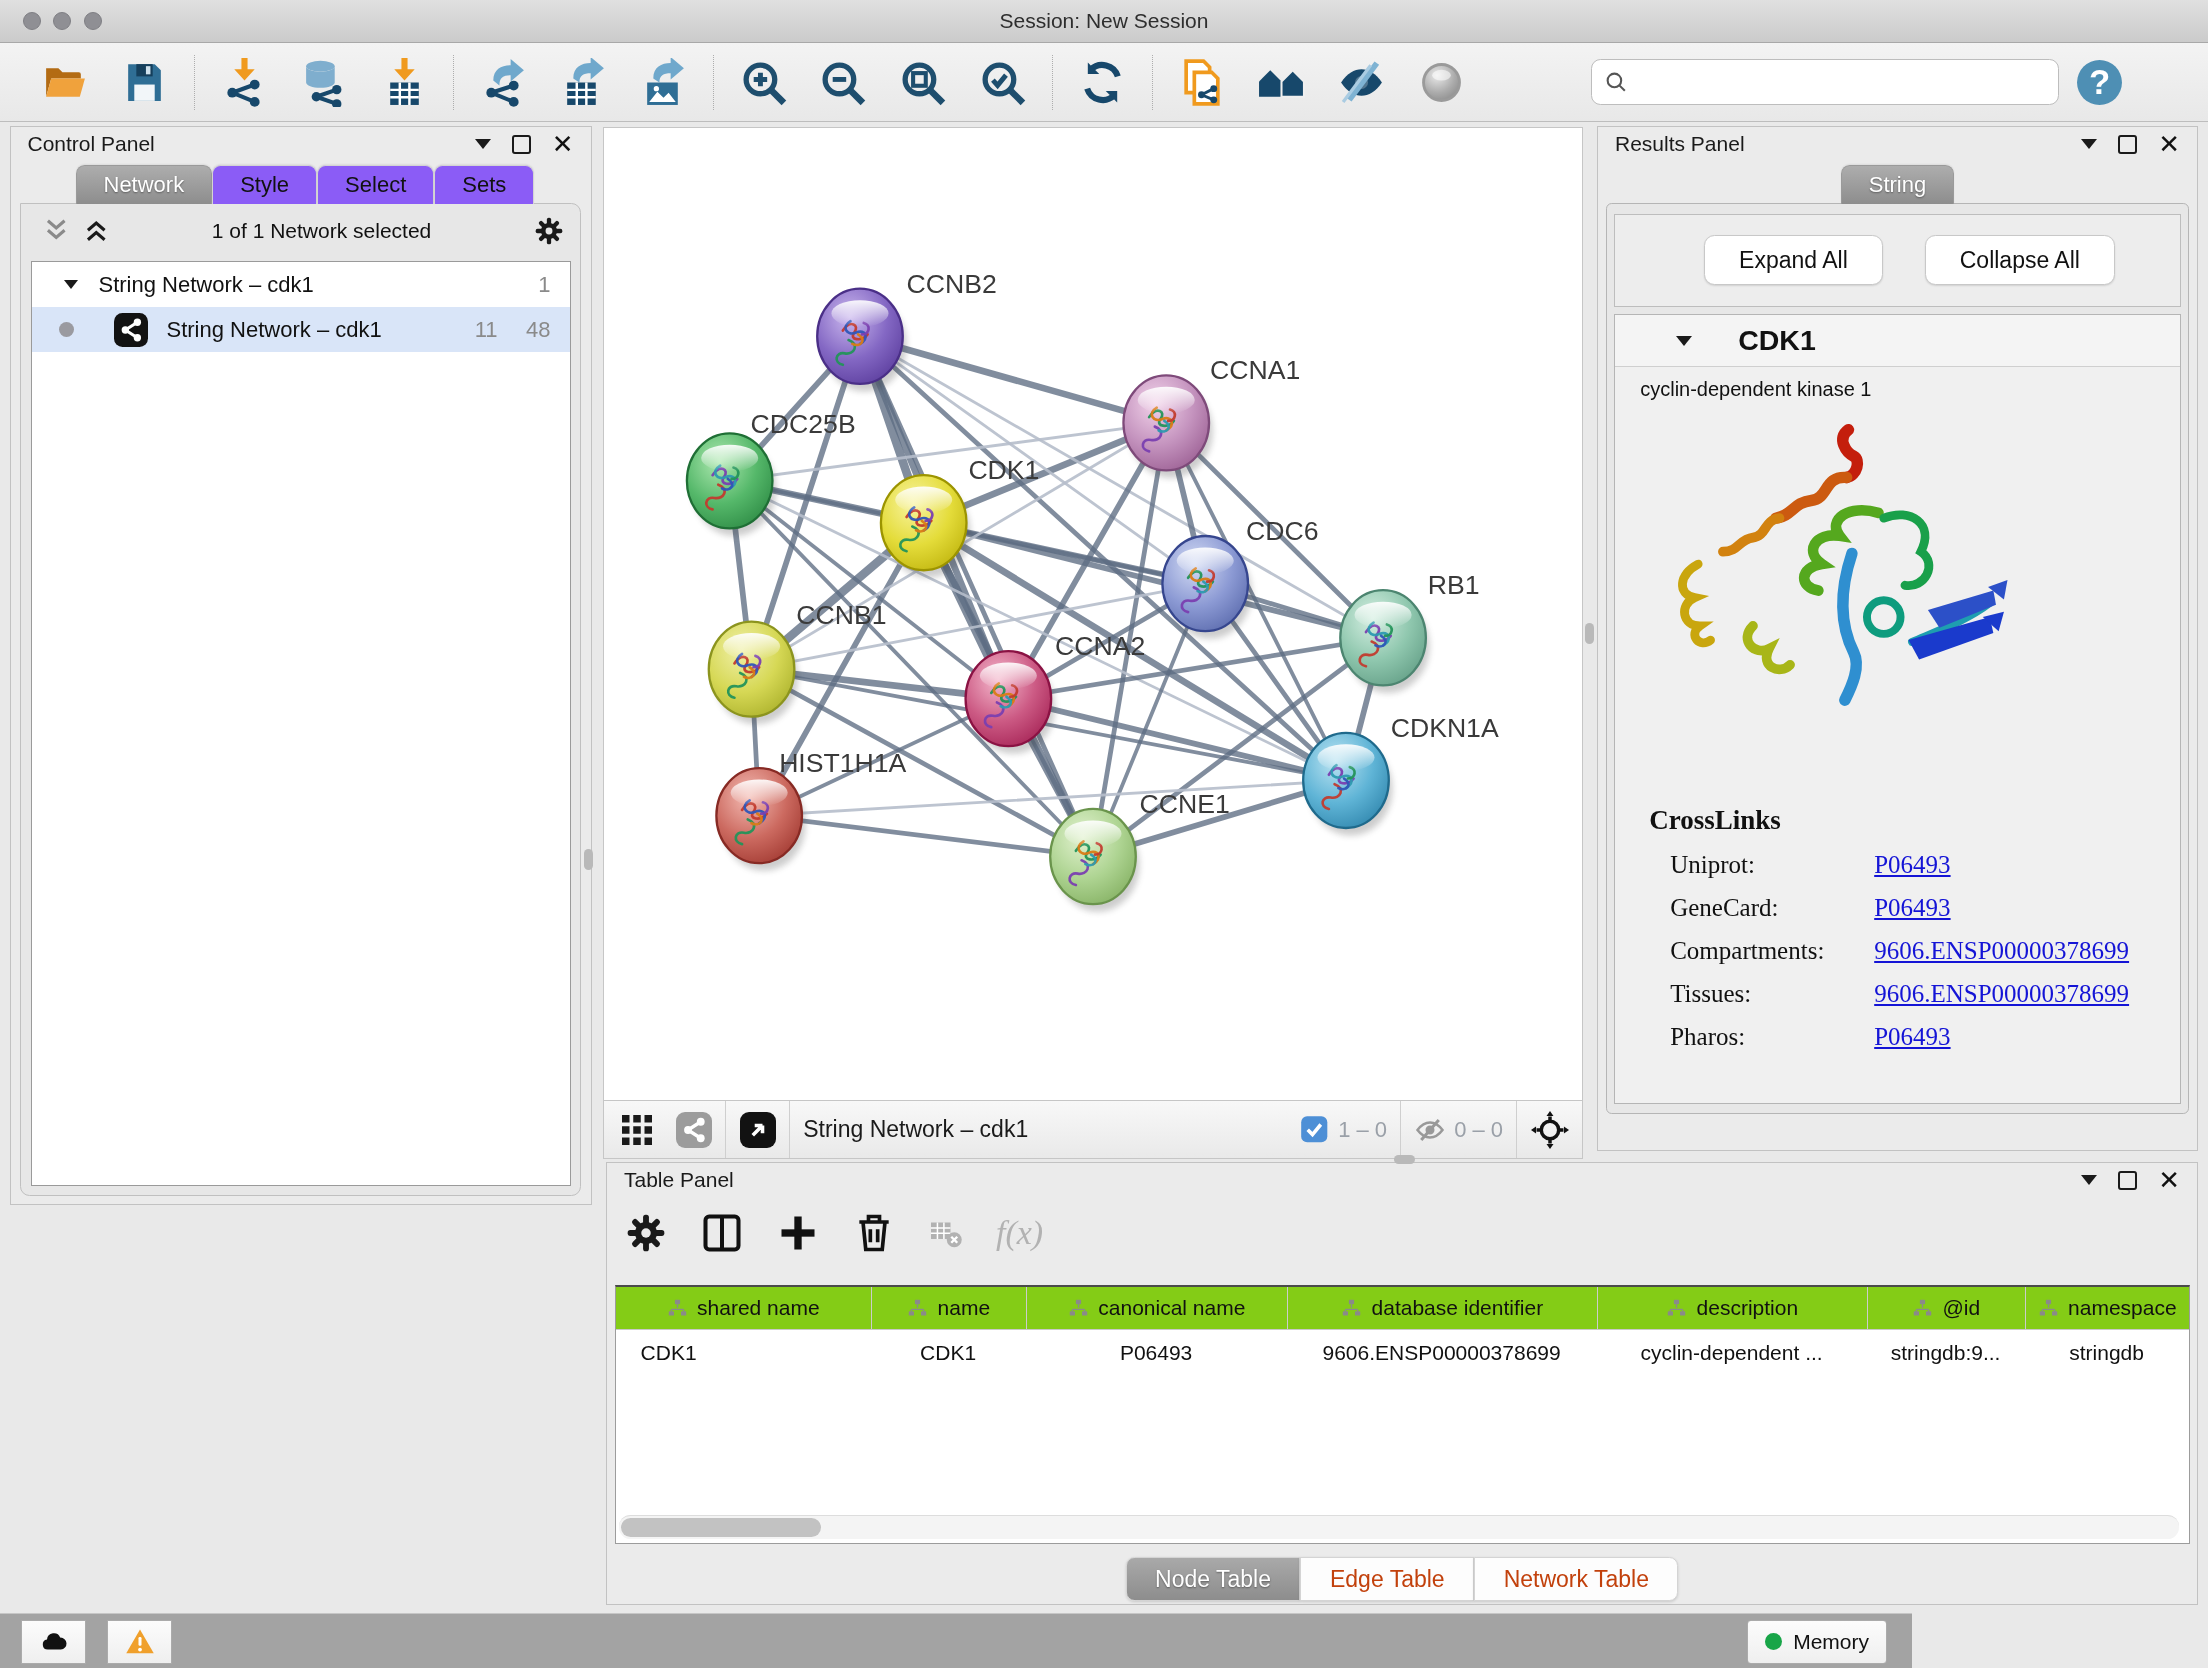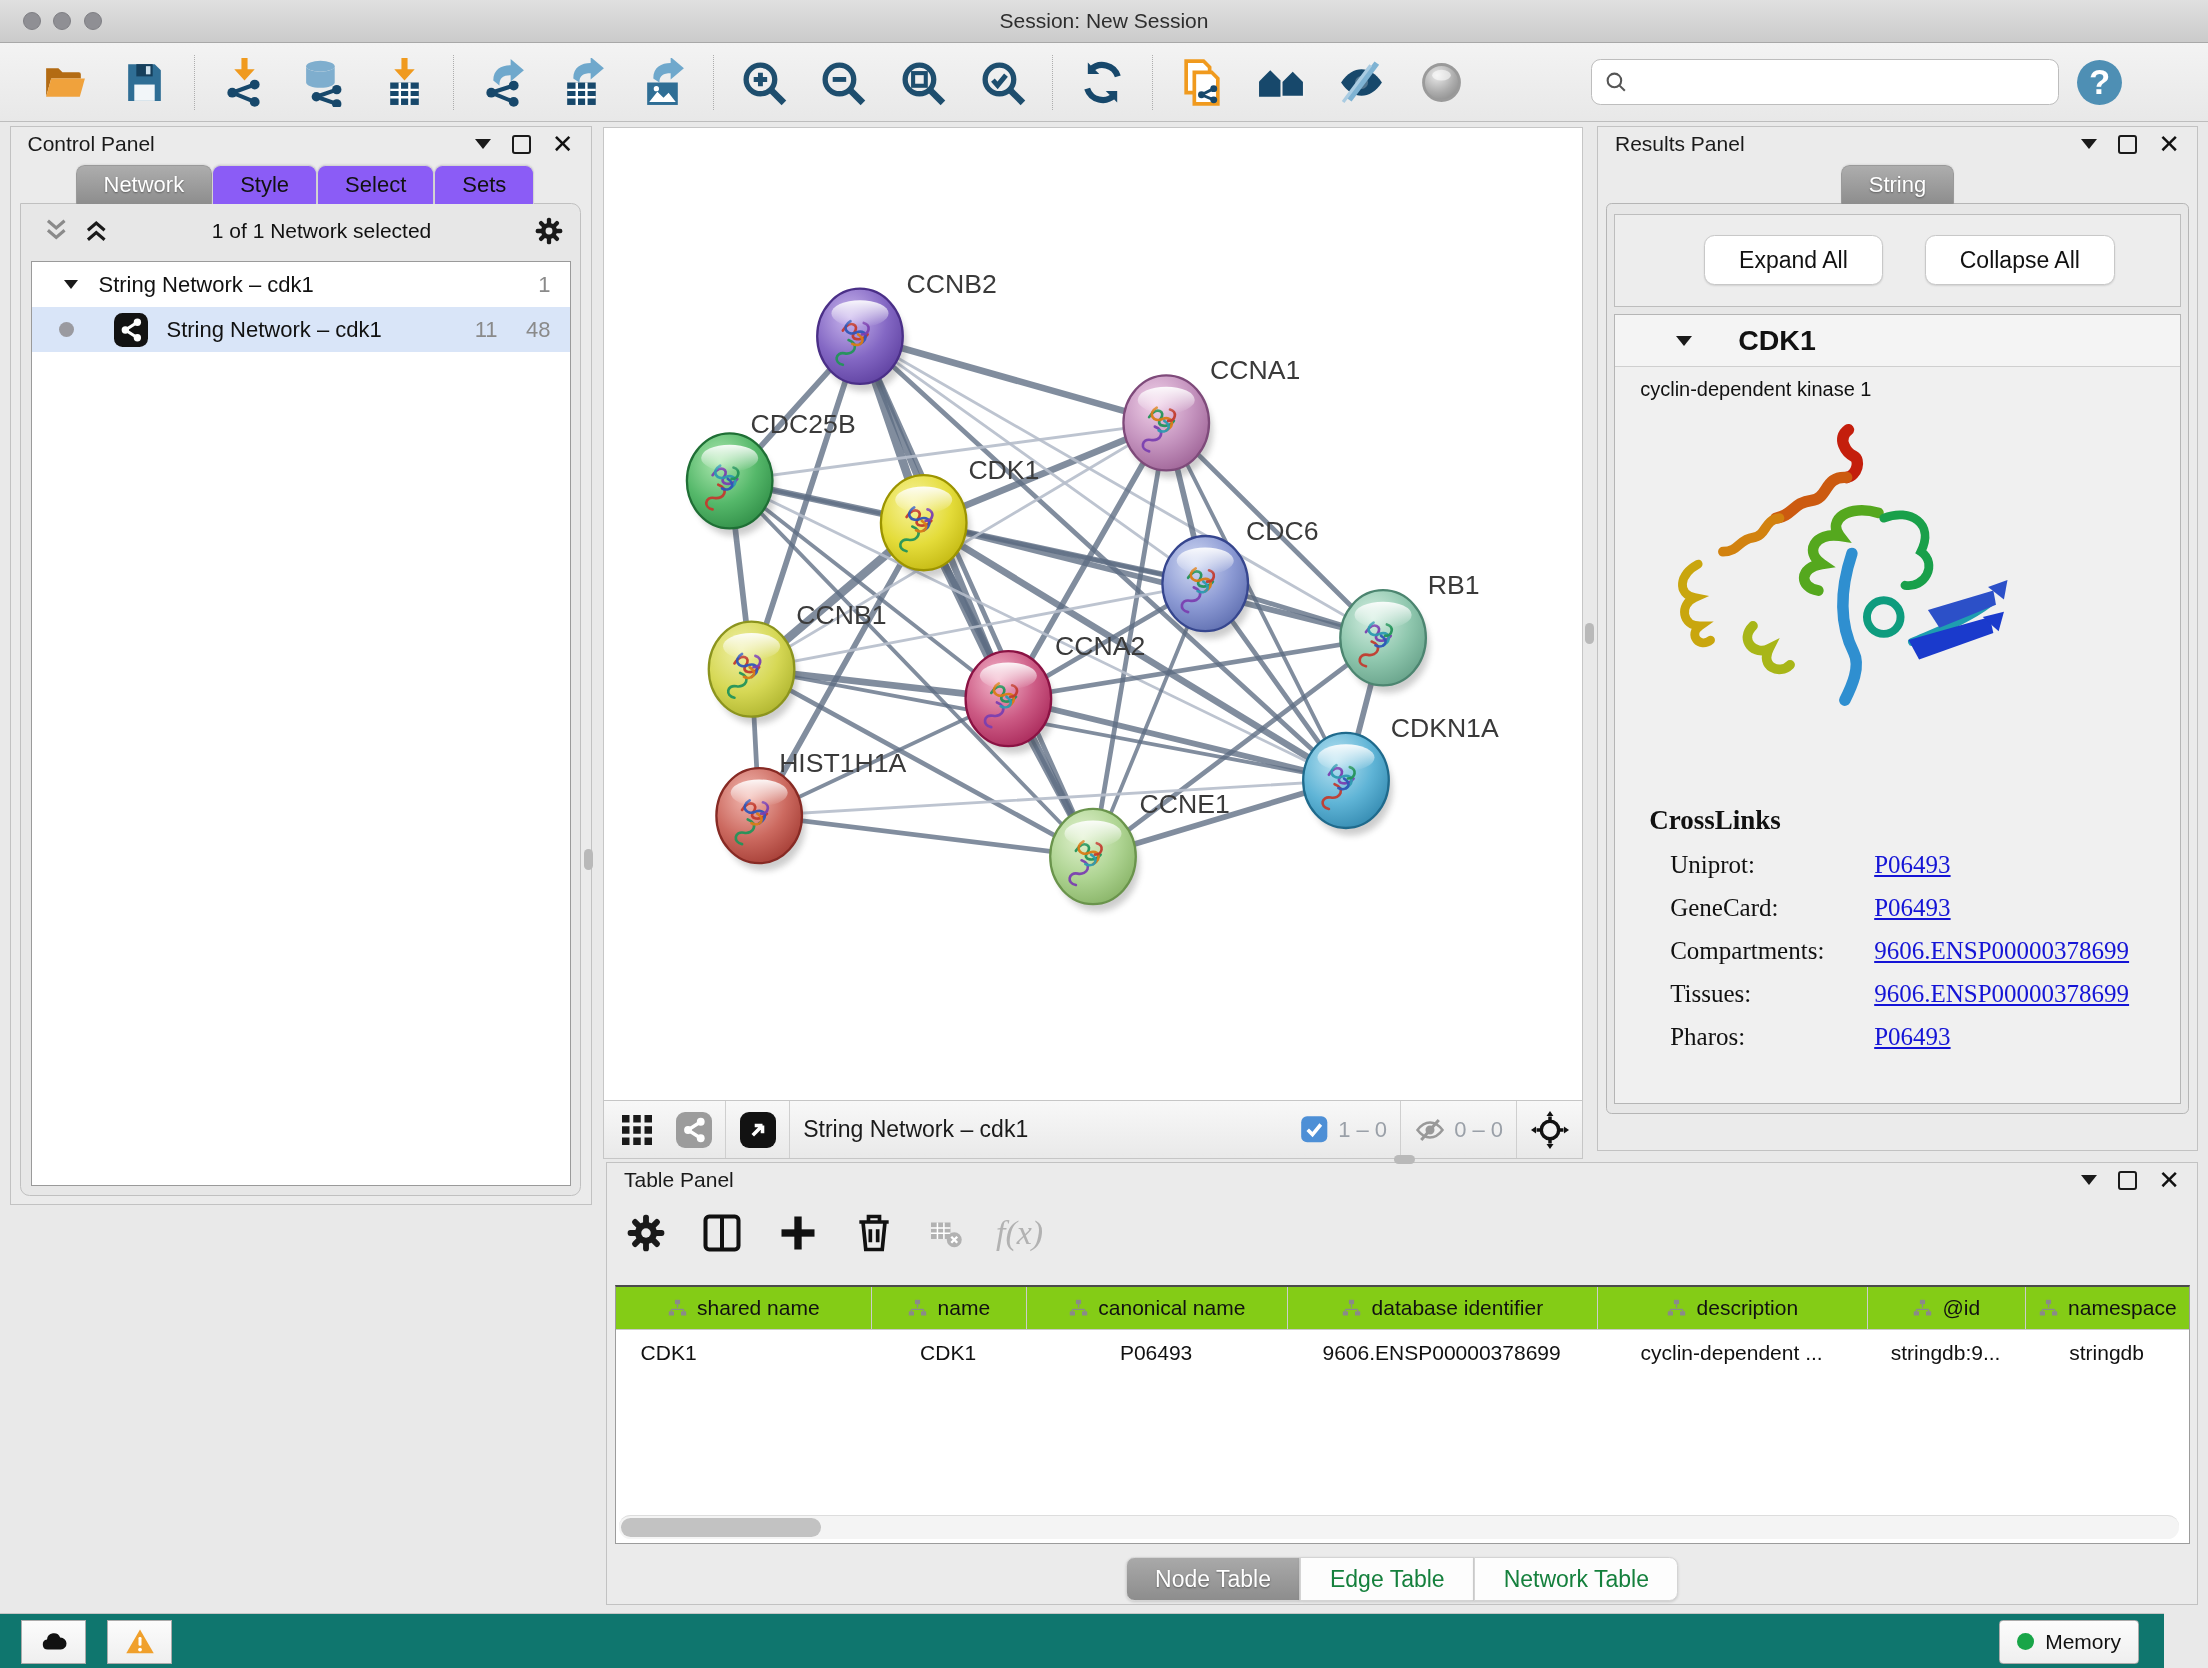--- a/index.html
+++ b/index.html
@@ -65,26 +65,26 @@
   .thead,.trow{display:grid;grid-template-columns:255px 155px 261px 310px 270px 158px 1fr;}
   .thead{background:#84cc16;border-bottom:1px solid #C9C9C9;height:42px;}
   .th{display:flex;align-items:center;justify-content:center;gap:9.5px;font-size:21px;color:#111;border-left:1px solid #CCC;overflow:hidden;white-space:nowrap;}
   .th:first-child{border-left:none;}
   .trow{height:46px;}
   .td{display:flex;align-items:center;justify-content:center;font-size:21px;color:#111;overflow:hidden;white-space:nowrap;}
   .td:first-child{justify-content:flex-start;padding-left:25px;}
   .hscroll{position:absolute;left:3.8px;bottom:3.8px;width:1560px;height:23px;background:#F4F4F4;border-top:1px solid #DDD;border-radius:11.4px;}
   .hthumb{position:absolute;left:1.9px;top:1.9px;width:200px;height:19px;background:#C2C2C2;border-radius:9.5px;}
   .tp-tabs{position:absolute;left:0;right:0;top:394px;display:flex;justify-content:center;}
-  .tp-tab{height:42px;padding:0 28.5px;display:flex;align-items:center;background:#FDFDFD;border:1px solid #D4D4D4;font-size:23px;color:#15803d;box-shadow:0 1px 2.9px rgba(0,0,0,.15);}
+  .tp-tab{height:42px;padding:0 28.5px;display:flex;align-items:center;background:#FDFDFD;border:1px solid #D4D4D4;font-size:23px;color:#c2410c;box-shadow:0 1px 2.9px rgba(0,0,0,.15);}
   .tp-tab.first{border-radius:8.6px 0 0 8.6px;}
   .tp-tab.last{border-radius:0 8.6px 8.6px 0;}
   .tp-tab.sel{background:linear-gradient(#A9A9A9,#8D8D8D);color:#FFF;text-shadow:0 1px 1.9px rgba(0,0,0,.4);}
   
-  .statusbar{position:absolute;left:0;top:1613px;width:2164px;height:55px;background:#0f766e;border-top:1px solid #C6C6C6;display:flex;align-items:center;}
+  .statusbar{position:absolute;left:0;top:1613px;width:1912px;height:55px;background:#a3a3a3;border-top:1px solid #C6C6C6;display:flex;align-items:center;}
   .sb-btn{width:63px;height:42px;background:linear-gradient(#FCFCFC,#EFEFEF);border:1.9px solid #ABABAB;display:flex;align-items:center;justify-content:center;margin-left:21px;}
   .sb-btn svg{width:30px;height:30px;}
   .memory-btn{margin-left:auto;margin-right:25px;height:42px;padding:0 17px;background:linear-gradient(#FCFCFC,#EFEFEF);border:1.9px solid #ABABAB;border-radius:3.8px;display:flex;align-items:center;gap:11.4px;font-size:21px;color:#111;}
   .memdot{width:17px;height:17px;border-radius:50%;background:#18A548;}
   
   .split-dot{position:absolute;background:#B9B9B9;border-radius:5.7px;z-index:5;}
 </style>
 </head>
 <body>
 

